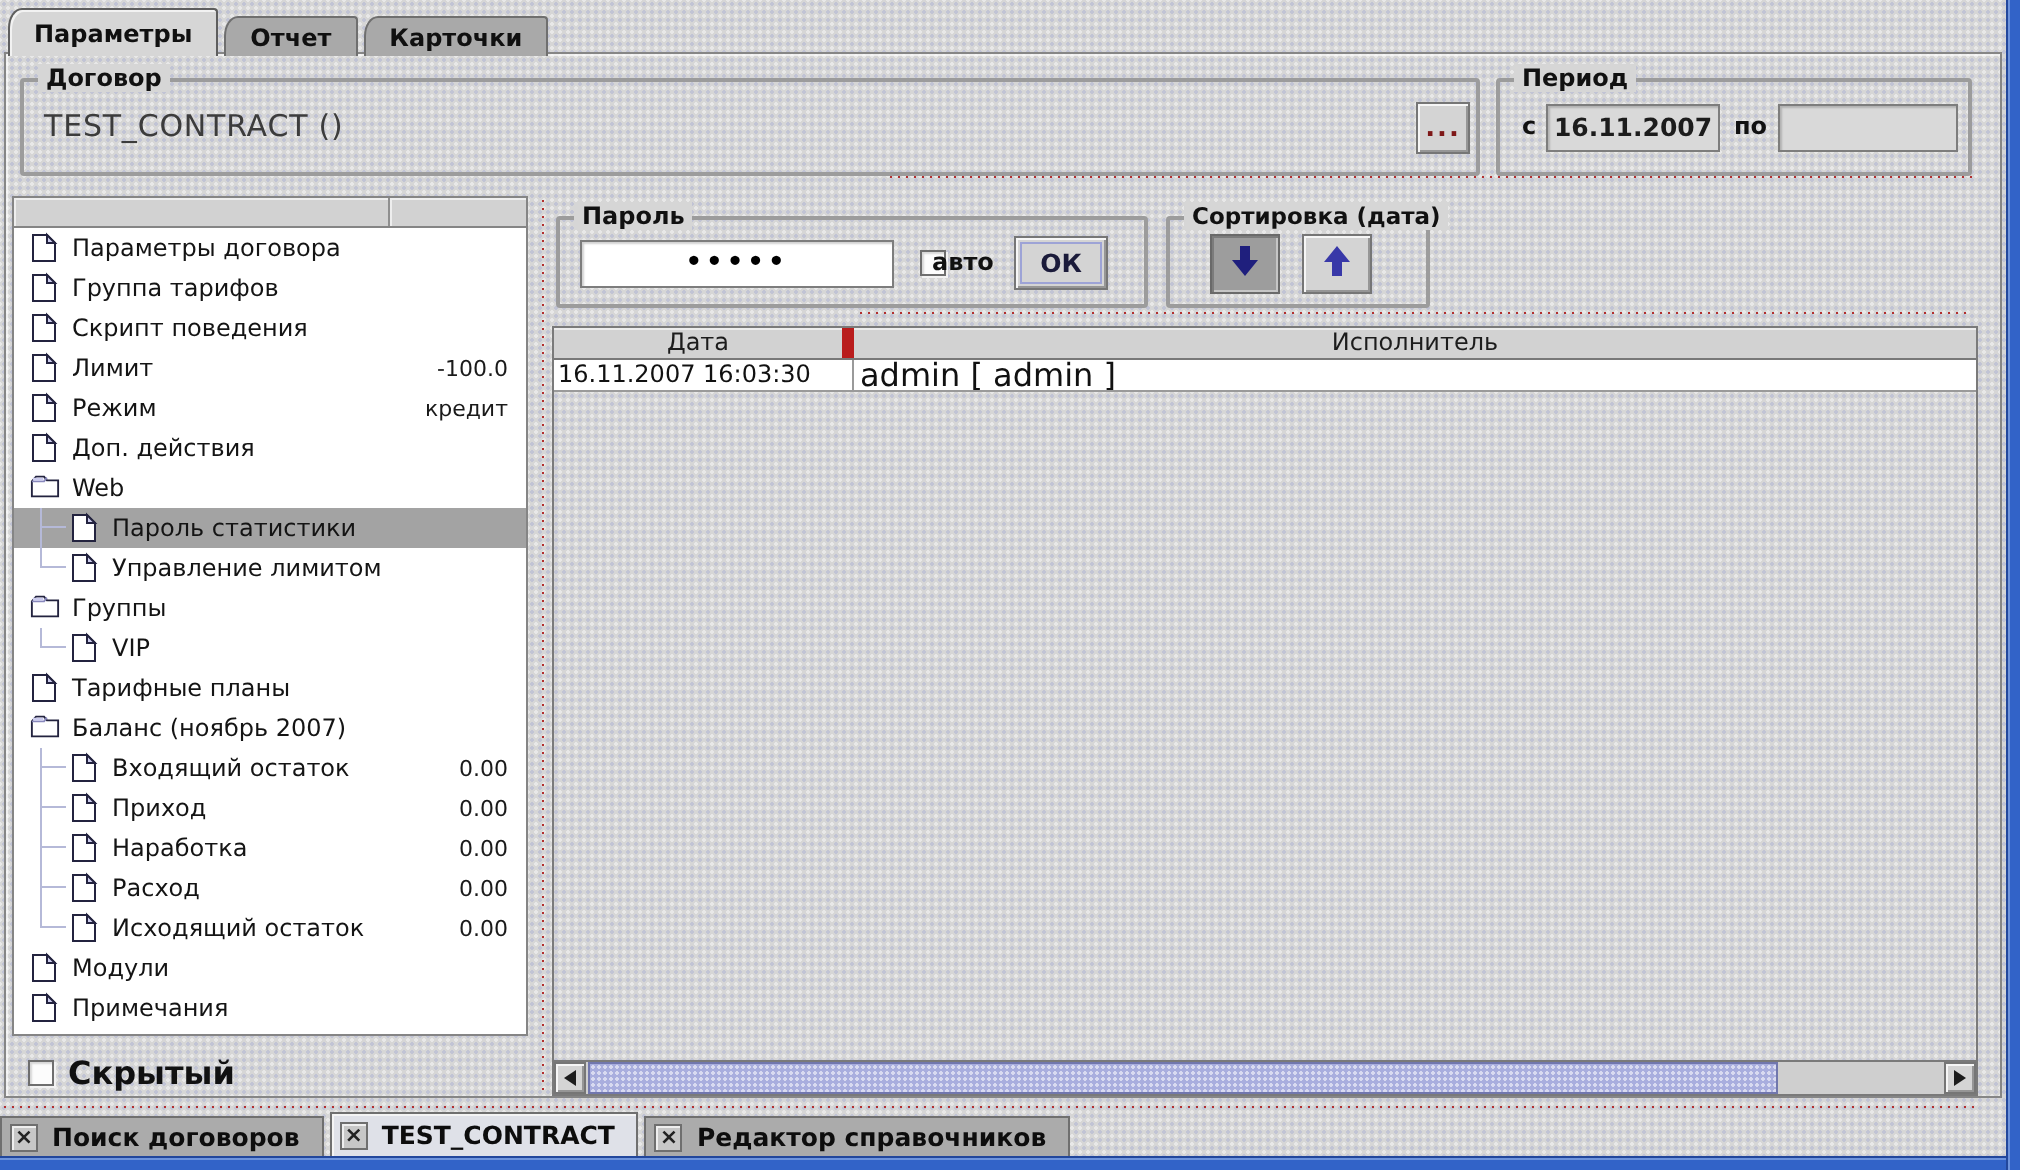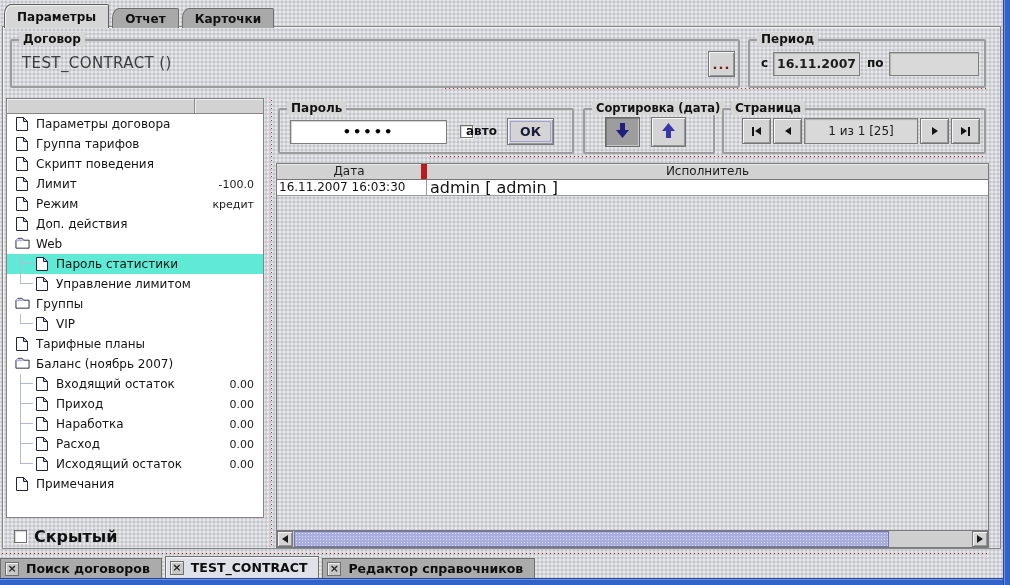--- a/index.html
+++ b/index.html
@@ -48,21 +48,21 @@
   .browse-btn { position:absolute; left:696px; top:10px; width:27px; height:26px; font-weight:bold; color:#7e1818; font-size:13px; letter-spacing:1px; }
   .plabel { font-weight:bold; font-size:12px; }
   .pfield { position:absolute; height:24px; line-height:22px; text-align:center; font-weight:bold; font-size:12.5px; color:#1c1c1c; }
   
   .tree-panel { position:absolute; left:6px; top:98px; width:258px; height:420px; background:#fff; border:1px solid #858585; }
   .tree-header { display:flex; height:15px; background:#d2d2d2; border-bottom:1px solid #858585; }
   .tree-header .hc1 { width:188px; border-right:1px solid #8f8f8f; box-shadow:inset 1px 1px 0 #eee; }
   .tree-header .hc2 { flex:1; box-shadow:inset 1px 1px 0 #eee; }
   .tree-row { position:relative; height:20px; display:flex; align-items:center; padding-left:8px; background:#fff; }
   .tree-row.lvl1 { padding-left:28px; }
-  .tree-row.selected { background:#5eead4;text-align:right; }
+  .tree-row.selected { background:#a3a3a3;text-align:right; }
   .tree-row .tlabel { margin-left:6px; font-size:12px; color:#141414; white-space:nowrap; }
   .tree-row .tvalue { position:absolute; left:186px; width:66px; text-align:right; padding-right:5px; font-size:11px; color:#1a1a1a; }
   .conn { position:absolute; left:13px; top:0; width:13px; height:10px; border-left:1px solid #b5b9d8; border-bottom:1px solid #b5b9d8; }
   .conn.mid::after { content:""; position:absolute; left:-1px; top:10px; width:1px; height:10px; background:#b5b9d8; }
   .ticon { display:inline-flex; width:15px; height:16px; }
   .ticon svg { display:block; }
   
   .hidden-row { position:absolute; left:14px; top:527px; display:flex; align-items:center; gap:7px; }
   .hidden-row .hlabel { font-weight:bold; font-size:16px; }
   
@@ -322,20 +322,29 @@
           <span class="tlabel">Исходящий остаток</span>
           <span class="tvalue">0.00</span>
         </div>
         <div class="tree-row">
           <span class="ticon">
             <svg width="14" height="16" viewBox="0 0 14 16">
               <path d="M1.5 1.5h7l4 4v9h-11z" fill="#ffffff" stroke="#23233f"></path>
               <path d="M8.5 1.5v4h4z" fill="#ccccee" stroke="#23233f"></path>
             </svg>
           </span>
+          <span class="tlabel">Модули</span>
+        </div>
+        <div class="tree-row">
+          <span class="ticon">
+            <svg width="14" height="16" viewBox="0 0 14 16">
+              <path d="M1.5 1.5h7l4 4v9h-11z" fill="#ffffff" stroke="#23233f"></path>
+              <path d="M8.5 1.5v4h4z" fill="#ccccee" stroke="#23233f"></path>
+            </svg>
+          </span>
           <span class="tlabel">Примечания</span>
         </div>
       </div>
   </div>
 
   <div class="hidden-row">
     <span class="cbox"></span>
     <span class="hlabel">Скрытый</span>
   </div>
 
@@ -354,38 +363,20 @@
             <path d="M4 0h5v7h4l-6.5 8L0 7h4z" fill="#1f1f7d"></path>
           </svg></span>
     </div>
     <div class="raised btn sort-btn" style="left:66px;">
       <span><svg width="13" height="15" viewBox="0 0 13 15">
             <path d="M6.5 0L13 8H9v7H4V8H0z" fill="#3838a8"></path>
           </svg></span>
     </div>
   </div>
 
-  <div class="group" style="left:722px; top:108px; width:264px; height:46px;">
-    <span class="legend">Страница</span>
-    <div class="raised btn nav-btn" style="left:18px;">
-      <span class="bar"></span>
-        <span class="tri-l"></span>
-    </div>
-    <div class="raised btn nav-btn" style="left:49px;">
-      <span class="tri-l"></span>
-    </div>
-    <div class="inset page-pos">1 из 1 [25]</div>
-    <div class="raised btn nav-btn" style="left:196px;">
-      <span class="tri-r"></span>
-    </div>
-    <div class="raised btn nav-btn" style="left:227px;">
-      <span class="tri-r"></span>
-        <span class="bar"></span>
-    </div>
-  </div>
 
   <div class="scrollpane">
     <div class="log-header">
       <div class="c1">Дата</div>
       <div class="c2">Исполнитель</div>
     </div>
     <div>
         <div class="log-row">
           <div class="c1">16.11.2007 16:03:30</div>
           <div class="c2">admin [ admin ]</div>

